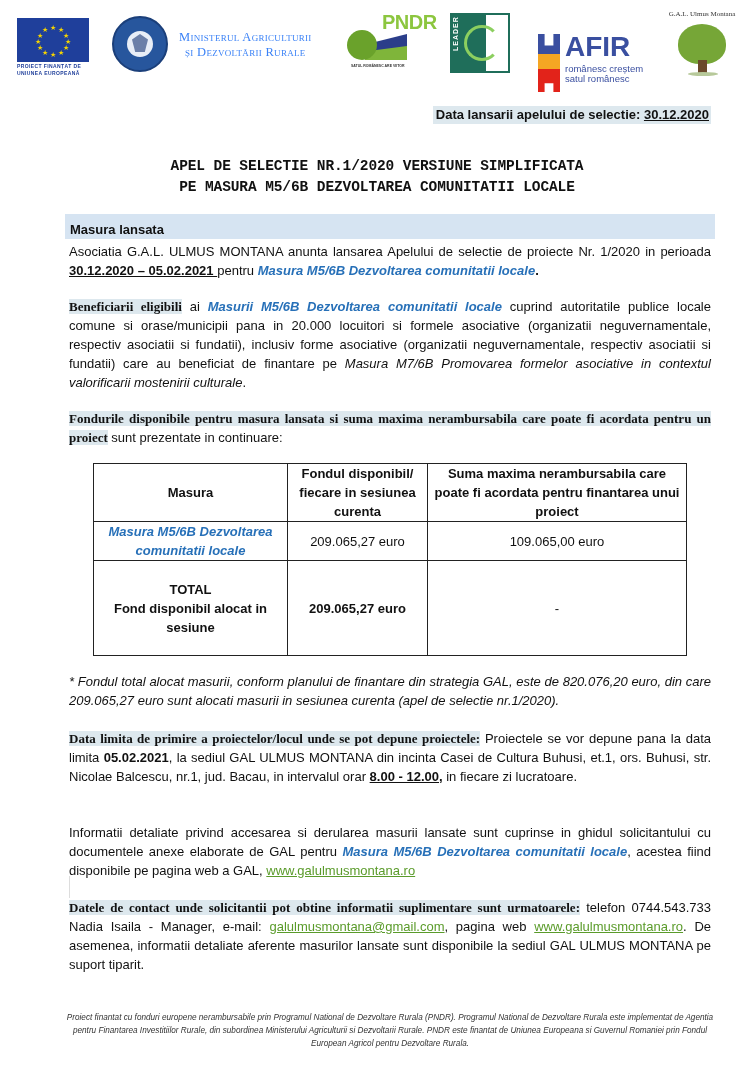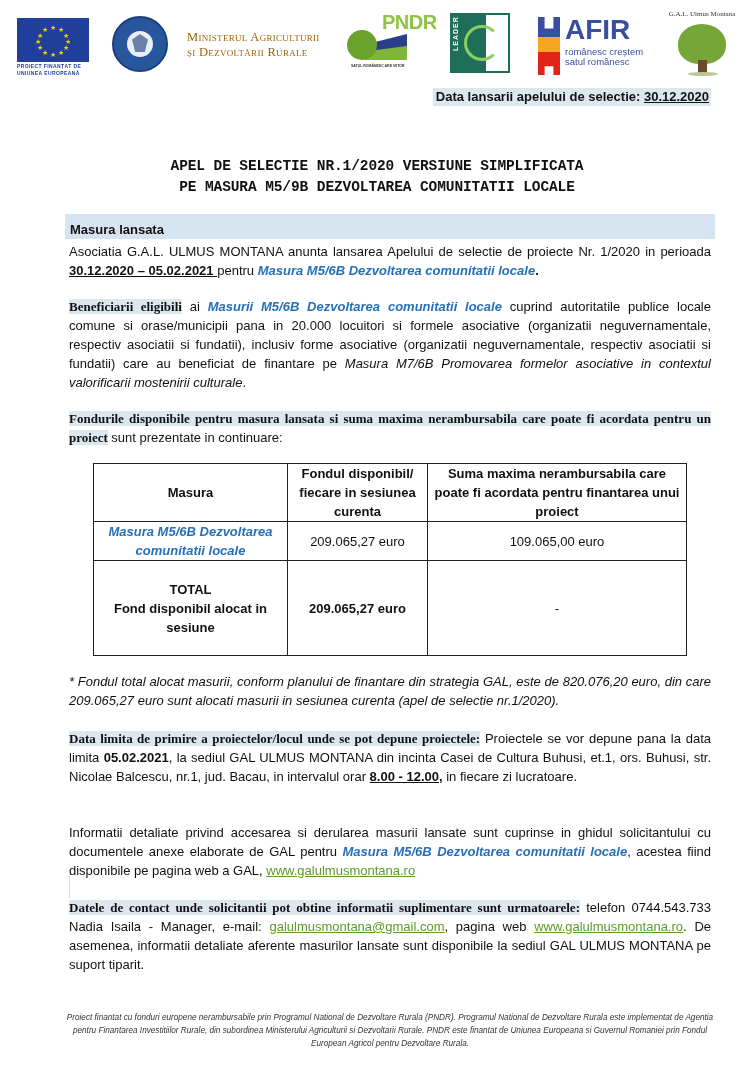--- a/index.html
+++ b/index.html
@@ -10,42 +10,42 @@
   
   .logos { position: absolute; top: 10px; left: 0; width: 754px; height: 70px; }
   .logo { position: absolute; }
   .eu { left: 17px; top: 8px; width: 72px; height: 54px; }
   .eu .flag { width: 72px; height: 44px; background: #1f3f9b; position: relative; }
   .eu .flag span { position: absolute; color: #f5d300; font-size: 7px; line-height: 7px; }
   .eu .cap { font-size: 5px; color: #1f3f9b; letter-spacing: 0.4px; line-height: 6px; margin-top: 1px; font-weight: bold; white-space: nowrap; }
   .gov { left: 112px; top: 6px; width: 56px; height: 56px; border-radius: 50%; background: #27569d; border: 2px solid #1b3f7a; box-sizing: border-box; }
   .gov .inner { position: absolute; left: 13px; top: 13px; width: 26px; height: 26px; border-radius: 50%; background: #e8eef7; }
   .gov .eagle { position: absolute; left: 18px; top: 16px; width: 16px; height: 18px; background: #6b7fa8; clip-path: polygon(50% 0,100% 30%,80% 100%,20% 100%,0 30%); }
-  .minister { left: 187px; top: 20px; font-family: "Liberation Serif", serif; color: #a16207; font-size: 12.5px; line-height: 15px; letter-spacing: 0.3px; font-variant: small-caps; }
+  .minister { left: 179px; top: 20px; font-family: "Liberation Serif", serif; color: #3b82f6; font-size: 12.5px; line-height: 15px; letter-spacing: 0.3px; font-variant: small-caps; text-align: center; }
   .pndr { left: 347px; top: 2px; width: 60px; height: 62px; }
   .pndr .t { font-weight: bold; color: #8cc63f; font-size: 20px; line-height: 20px; letter-spacing: -0.5px; padding-left: 5px; margin-left: 30px; }
   .pndr .tree { position: absolute; left: 0; top: 18px; width: 30px; height: 30px; border-radius: 50%; background: #6aa22b; }
   .pndr .field { position: absolute; left: 18px; top: 22px; width: 42px; height: 26px; background: #2b3e8a; clip-path: polygon(0 40%,100% 0,100% 100%,0 100%); }
   .pndr .field2 { position: absolute; left: 18px; top: 34px; width: 42px; height: 14px; background: #7fb53a; clip-path: polygon(0 40%,100% 0,100% 100%,0 100%); }
   .pndr .sub { position: absolute; left: 4px; top: 52px; font-size: 3.5px; color: #333; white-space: nowrap; font-weight: bold; }
   .leader { left: 450px; top: 3px; width: 60px; height: 60px; background: #1f6e5a; }
   .leader .w { position: absolute; right: 0; top: 0; width: 26px; height: 60px; background: #fff; border: 2px solid #1f6e5a; box-sizing: border-box; }
   .leader .lbl { position: absolute; left: 2px; top: 38px; color: #fff; font-size: 7px; font-weight: bold; transform: rotate(-90deg); transform-origin: left top; letter-spacing: 1px; }
   .leader .arc { position: absolute; left: 14px; top: 12px; width: 36px; height: 36px; border: 3px solid #8ccf5f; border-radius: 50%; border-right-color: transparent; box-sizing: border-box; }
-  .afir { left: 538px; top: 5px; width: 115px; height: 60px; }
+  .afir { left: 538px; top: 22px; width: 115px; height: 60px; }
   .afir .mark { position: absolute; left: 0; top: 2px; width: 22px; height: 58px; background: linear-gradient(#3a4fa0 0 35%, #f5a623 35% 60%, #e2231a 60% 100%); clip-path: polygon(0 0,30% 0,30% 20%,70% 20%,70% 0,100% 0,100% 100%,70% 100%,70% 85%,30% 85%,30% 100%,0 100%); }
   .afir .t { position: absolute; left: 27px; top: 0; font-weight: bold; color: #3a4fa0; font-size: 28px; line-height: 30px; }
   .afir .s { position: absolute; left: 27px; top: 32px; color: #3a4fa0; font-size: 9.5px; line-height: 10px; }
   .gal { left: 664px; top: 0; width: 76px; height: 70px; }
   .gal .arc { position: absolute; left: 2px; top: 0; width: 72px; font-size: 7px; color: #333; text-align: center; font-family: "Liberation Serif", serif; }
   .gal .crown { position: absolute; left: 14px; top: 14px; width: 48px; height: 40px; border-radius: 50% 50% 45% 45%; background: #76a637; }
   .gal .trunk { position: absolute; left: 34px; top: 50px; width: 9px; height: 14px; background: #6b4a2b; }
   .gal .ground { position: absolute; left: 24px; top: 62px; width: 30px; height: 4px; background: #b7c99a; border-radius: 50%; }
 
-  .launch { position: absolute; right: 43px; top: 88px; font-weight: bold; font-size: 13px; background: #dde8ee; padding: 1px 2px 2px 3px; }
+  .launch { position: absolute; right: 43px; top: 106px; font-weight: bold; font-size: 13px; background: #dde8ee; padding: 1px 2px 2px 3px; }
   .launch u { text-decoration: underline; }
 
   .title { position: absolute; left: 0; width: 754px; top: 156px; text-align: center; font-weight: bold; font-size: 14.5px; line-height: 21px; letter-spacing: -0.1px; font-family: Liberation Mono, monospace; }
 
   .body { position: absolute; left: 69px; width: 642px; font-size: 13px; line-height: 19px; text-align: justify; }
   .hl { background: #dde8ee; font-weight: bold; font-family: Liberation Serif, serif; }
   .blue { color: #2770b8; font-weight: bold; font-style: italic; }
   .it { font-style: italic; }
   .lnk { color: #5a9b2a; text-decoration: underline; }
   .b { font-weight: bold; }
@@ -121,21 +121,21 @@
       <div class="crown"></div>
       <div class="trunk"></div>
       <div class="ground"></div>
     </div>
   </div>
 
   <div class="launch"><span>Data lansarii apelului de selectie: </span><u>30.12.2020</u></div>
 
   <div class="title">
     <div>APEL DE SELECTIE NR.1/2020 VERSIUNE SIMPLIFICATA</div>
-    <div>PE MASURA M5/9B DEZVOLTAREA COMUNITATII LOCALE</div>
+    <div>PE MASURA M5/6B DEZVOLTAREA COMUNITATII LOCALE</div>
   </div>
 
   <div class="sec-head">
     <span>Masura lansata</span>
   </div>
 
   <div class="body" style="top:242px"><span>Asociatia G.A.L. ULMUS MONTANA anunta lansarea Apelului de selectie de proiecte Nr. 1/2020 in perioada </span><span class="bu">30.12.2020 – 05.02.2021 </span><span>pentru </span><span class="blue">Masura M5/6B Dezvoltarea comunitatii locale</span><span class="b">.</span></div>
 
   <div class="body" style="top:297px"><span class="hl">Beneficiarii eligibili</span><span> ai </span><span class="blue">Masurii M5/6B Dezvoltarea comunitatii locale</span><span> cuprind autoritatile publice locale comune si orase/municipii pana in 20.000 locuitori si formele asociative (organizatii neguvernamentale, respectiv asociatii si fundatii), inclusiv forme asociative (organizatii neguvernamentale, respectiv asociatii si fundatii) care au beneficiat de finantare pe </span><span class="it">Masura M7/6B Promovarea formelor asociative in contextul valorificarii mostenirii culturale</span><span>.</span></div>
 

